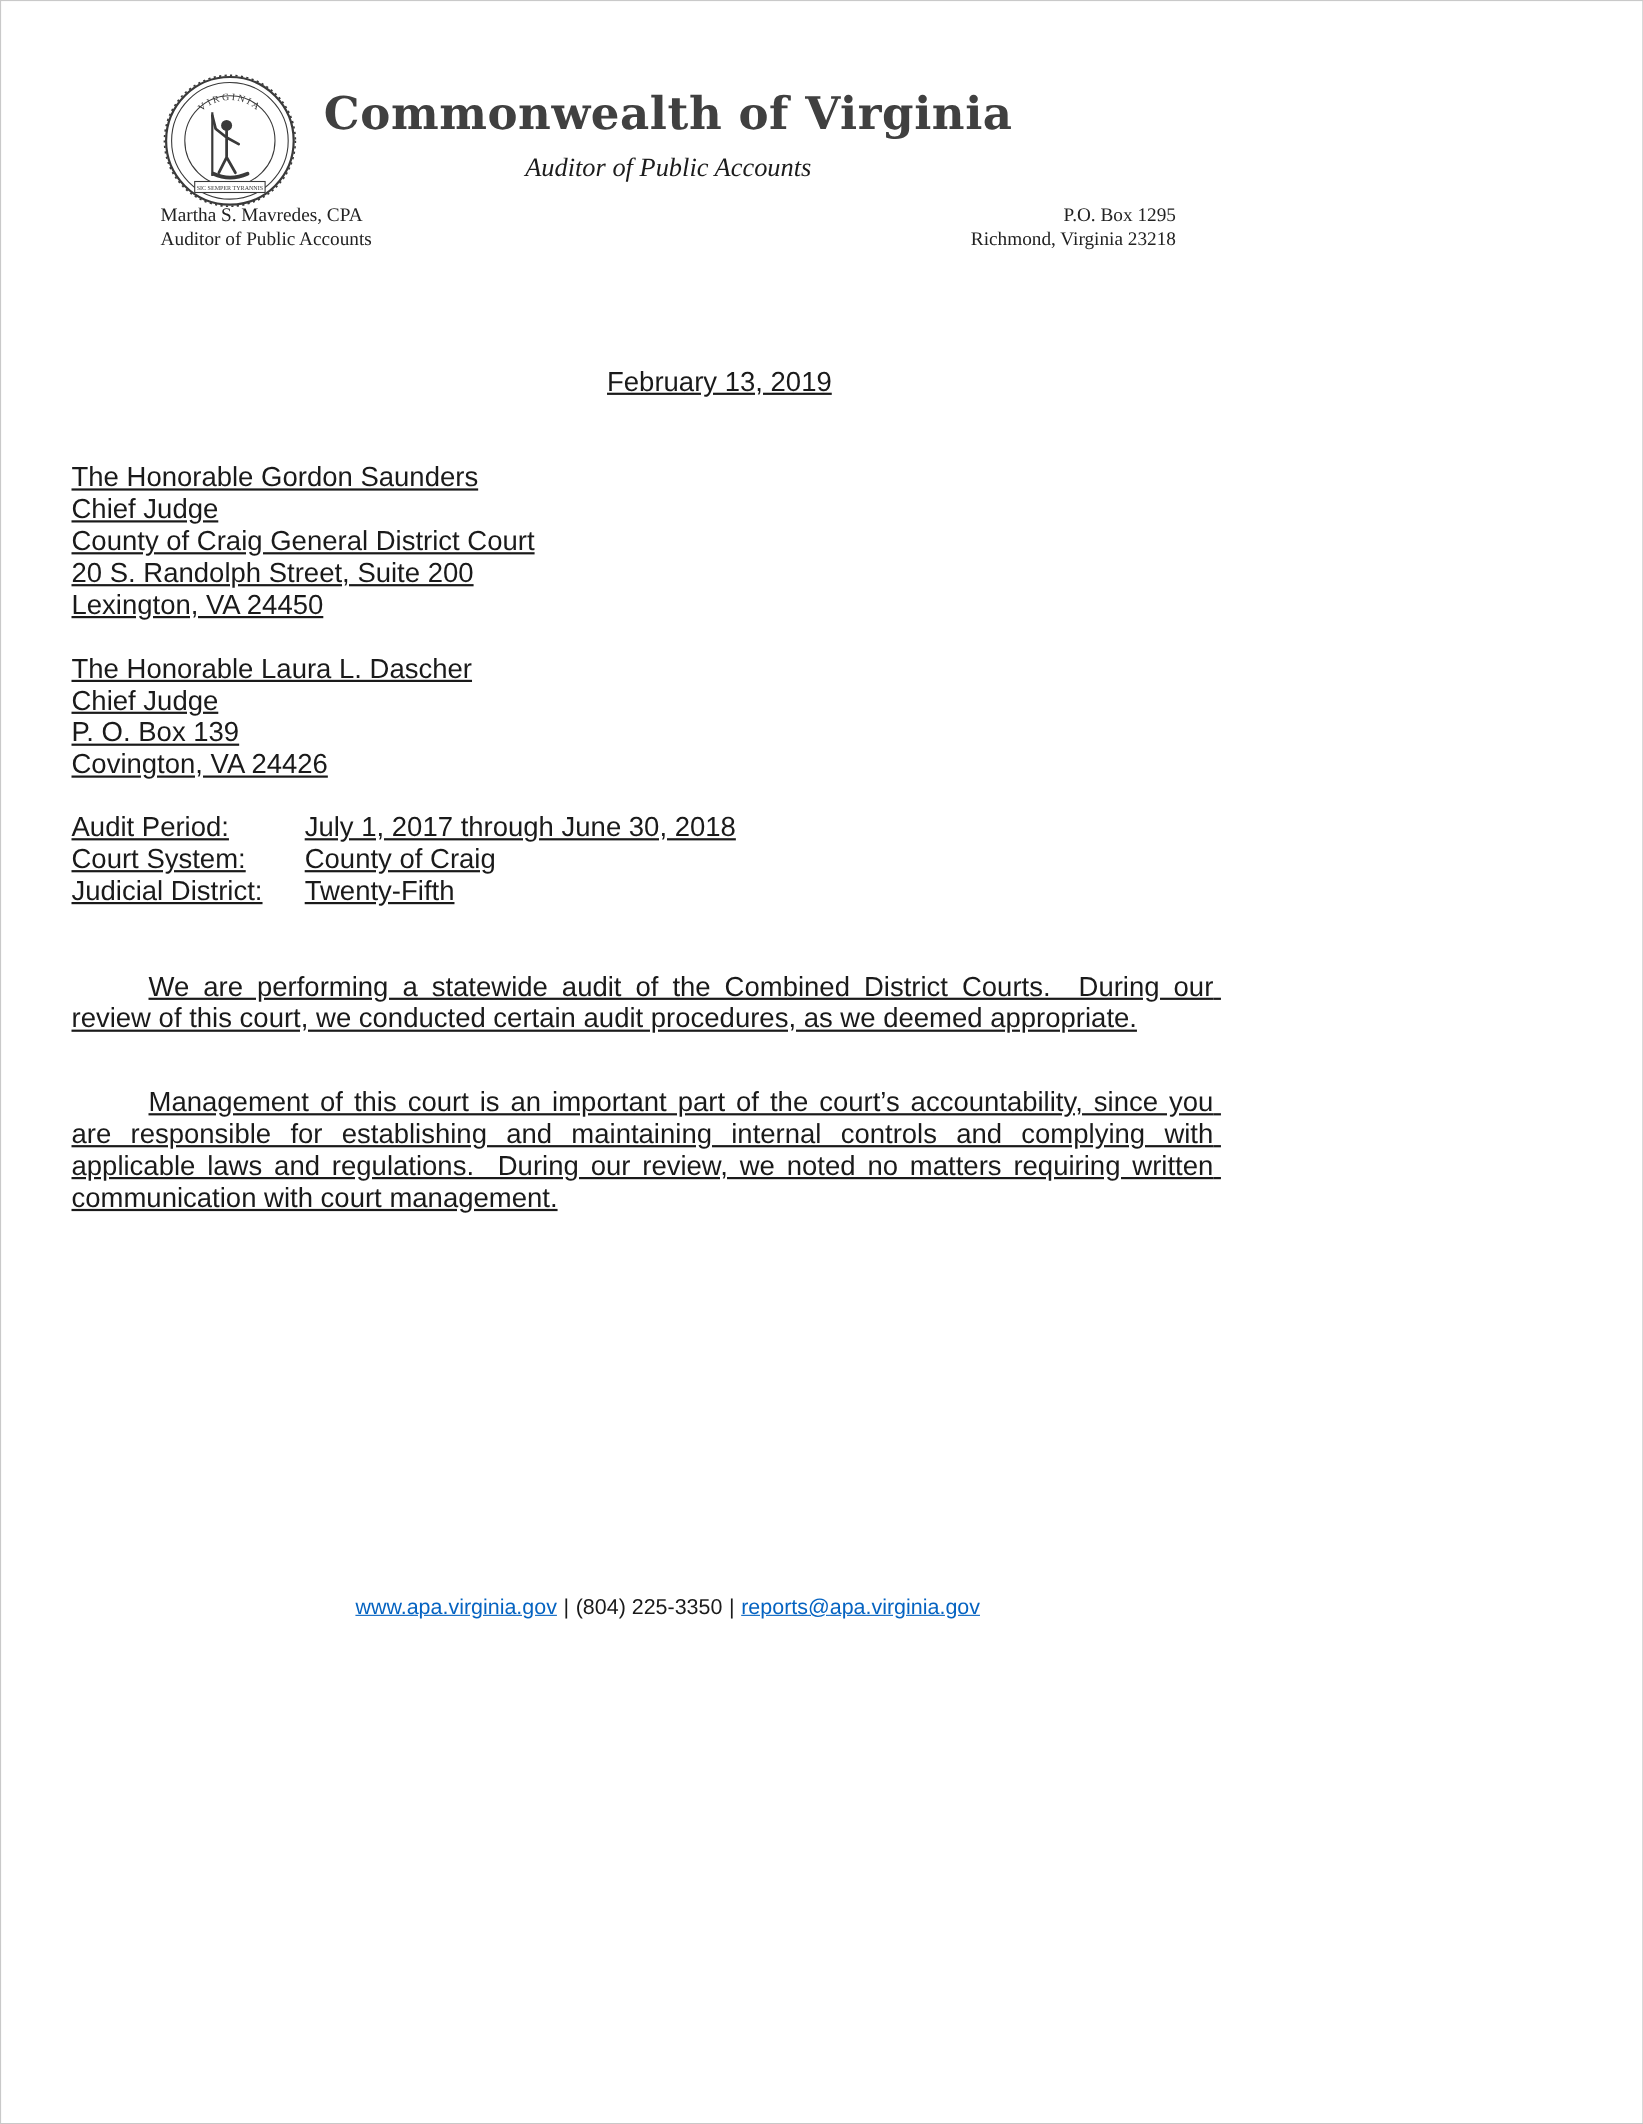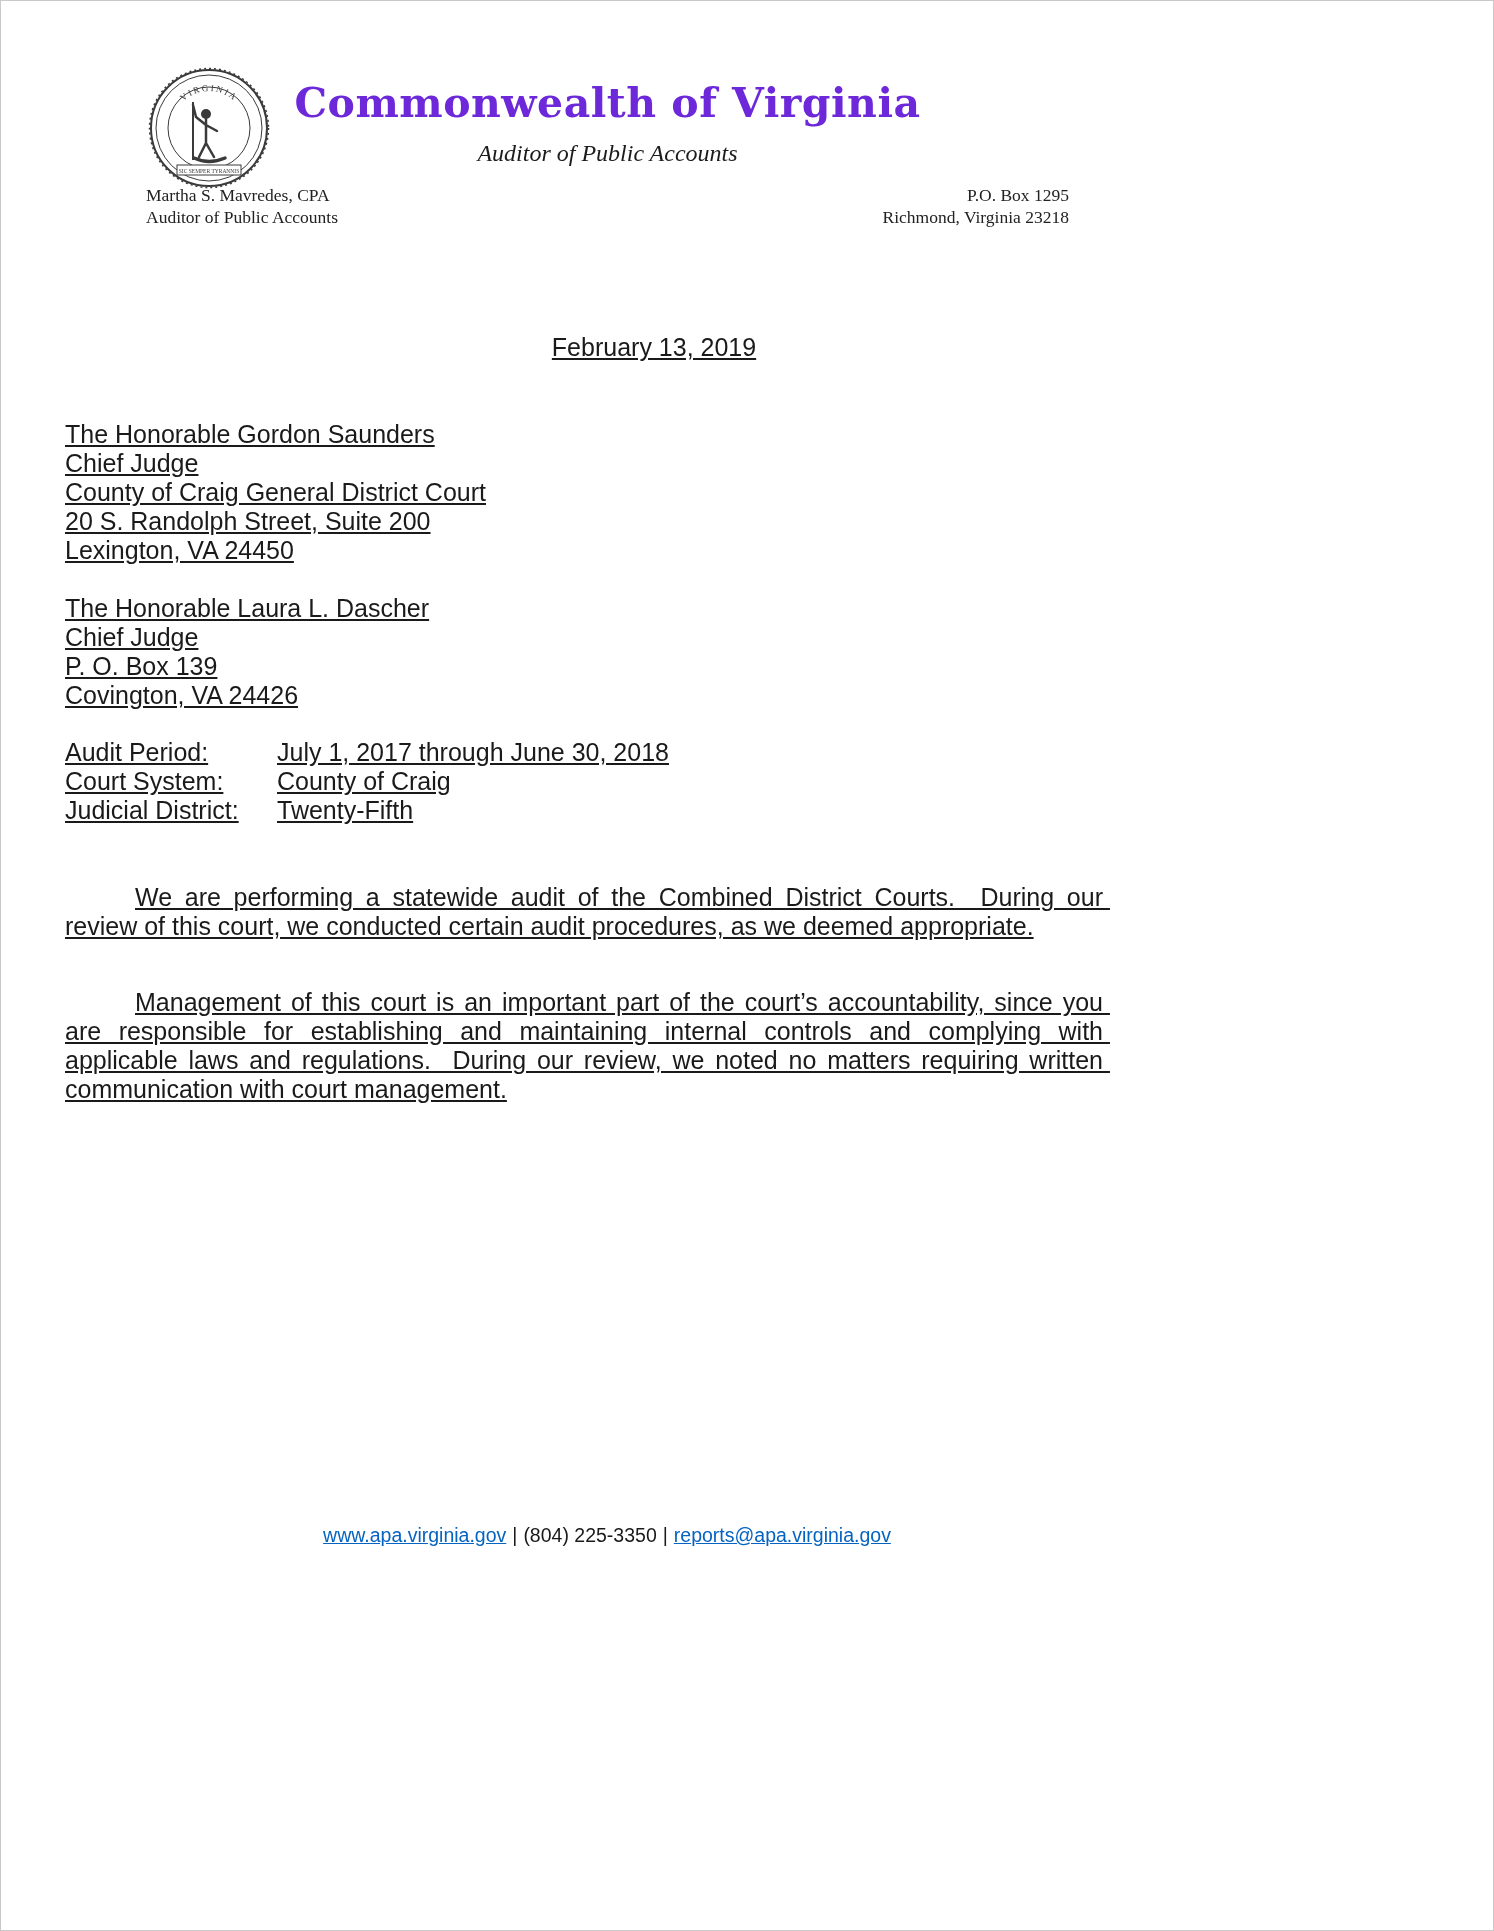--- a/index.html
+++ b/index.html
@@ -29,21 +29,21 @@
     width: 122px;
     height: 122px;
   }
   .lh-title {
     text-align: center;
     padding-top: 16px;
     font-family: "DejaVu Serif", serif;
     font-weight: 700;
     font-size: 41px;
     letter-spacing: 0.5px;
-    color: #6d28d9;
+    color: #404040;
   }
   .lh-subtitle {
     text-align: center;
     margin-top: 13px;
     font-family: "Liberation Serif", serif;
     font-style: italic;
     font-size: 24px;
     color: #1c1c1c;
   }
   .lh-info {
@@ -82,21 +82,21 @@
     margin: 0;
     text-align: justify;
     text-indent: 70px;
     white-space: pre-wrap;
   }
   .para + .para { margin-top: 47px; }
 
   
   .page-footer {
     position: absolute;
-    top: 1520px;
+    top: 1446px;
     left: 110px;
     right: 390px;
     text-align: center;
     font-size: 19.5px;
     line-height: 29px;
     color: #1a1a1a;
   }
   .footer-link {
     color: #0563C1;
     text-decoration: underline;

